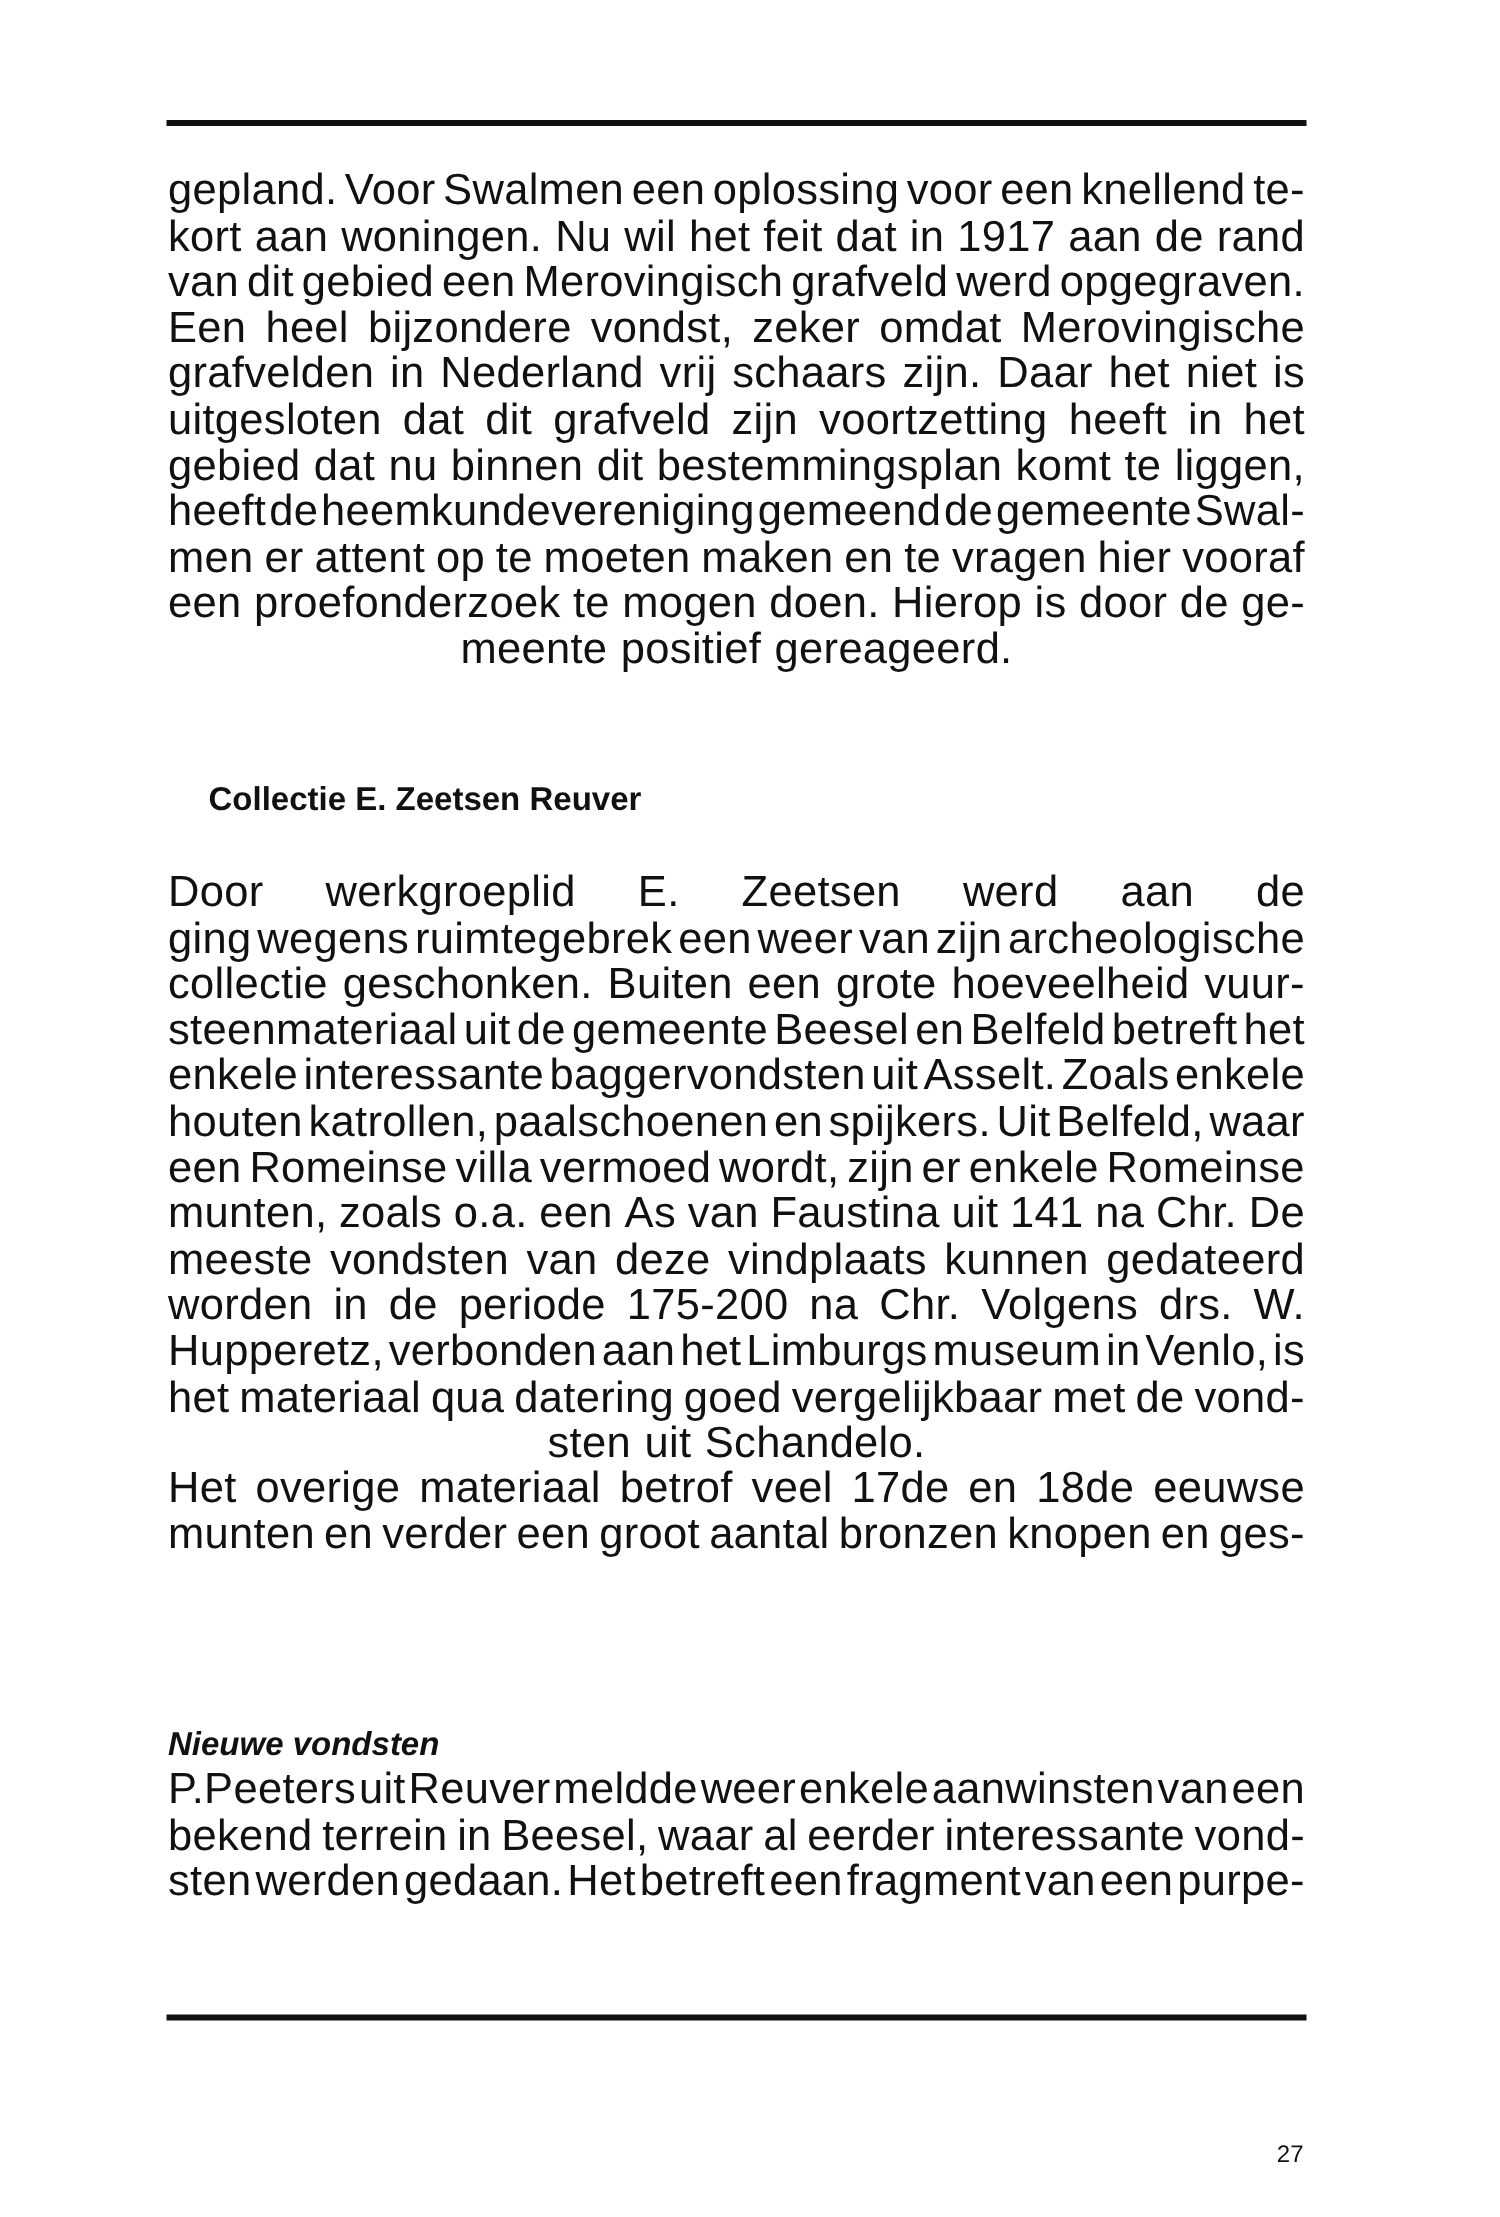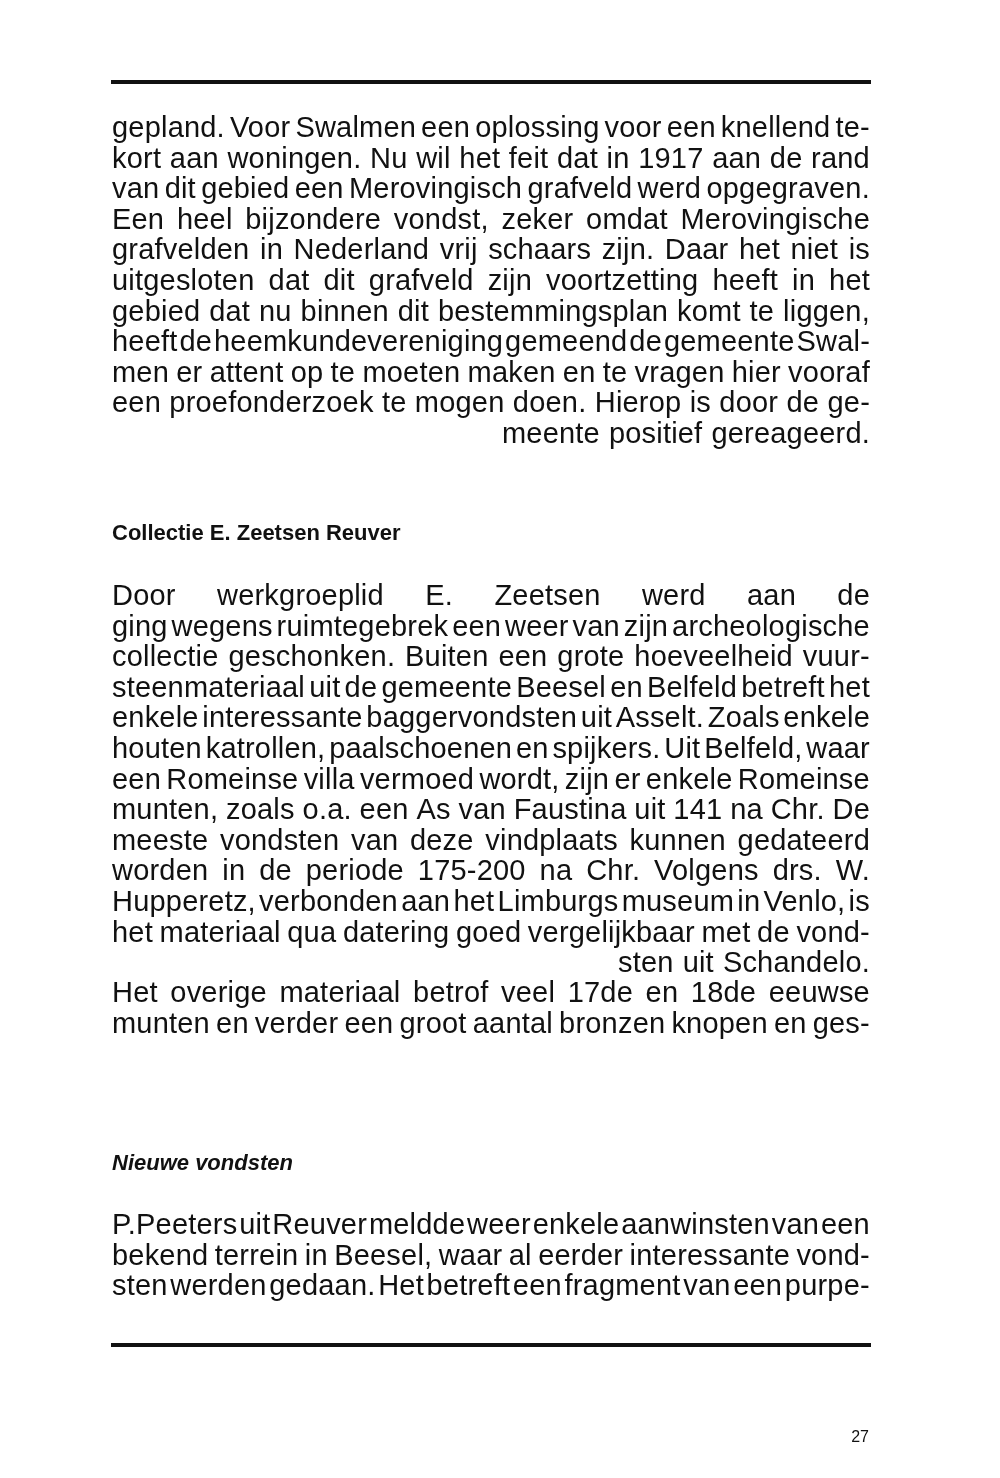--- a/index.html
+++ b/index.html
@@ -7,21 +7,21 @@
          font-family: "Liberation Sans", "DejaVu Sans", sans-serif; color: #111; }
   .rule { position: absolute; left: 111px; width: 760px; height: 4px; background: #111; }
   #rule-top { top: 80px; }
   #rule-bottom { top: 1343px; }
   .block { position: absolute; left: 112px; width: 758px; font-size: 29px; letter-spacing: 0.2px; }
   .line { display: block; height: 30.6px; line-height: 30.6px; text-align: justify; text-align-last: justify; white-space: nowrap; }
   .line.last { text-align-last: left; }
   .line span { display: inline; }
   .heading { position: absolute; left: 112px; font-size: 22px; font-weight: bold; line-height: 30px; }
   .justify-line { display: flex; justify-content: space-between; }
-  .justify-line.last { justify-content: flex-end; gap: 9px; }
+  .justify-line.last { justify-content: center; gap: 9px; }
   .pnum { position: absolute; right: 131px; top: 1422px; font-size: 16px; line-height: 30px; }
 </style>
 </head>
 <body>
 
 <div id="rule-top" class="rule"></div>
 
 <div class="block" style="top:112px;">
     <div class="line justify-line">
       <span>gepland.</span>
@@ -137,21 +137,21 @@
       <span>de</span>
       <span>ge-</span>
     </div>
     <div class="line justify-line last">
       <span>meente</span>
       <span>positief</span>
       <span>gereageerd.</span>
     </div>
   </div>
 
-<div class="heading" style="top:518px;">Collectie E. Zeetsen Reuver</div>
+<div class="heading" style="top:518px;margin-left:27px;">Collectie E. Zeetsen Reuver</div>
 
 <div class="block" style="top:580px;">
     <div class="line justify-line">
       <span>Door</span>
       <span>werkgroeplid</span>
       <span>E.</span>
       <span>Zeetsen</span>
       <span>werd</span>
       <span>aan</span>
       <span>de</span>
@@ -301,21 +301,21 @@
       <span>aantal</span>
       <span>bronzen</span>
       <span>knopen</span>
       <span>en</span>
       <span>ges-</span>
     </div>
   </div>
 
 <div class="heading" style="top:1148px;font-style:italic;">Nieuwe vondsten</div>
 
-<div class="block" style="top:1209px;">
+<div class="block" style="top:1178px;">
     <div class="line justify-line">
       <span>P.Peeters</span>
       <span>uit</span>
       <span>Reuver</span>
       <span>meldde</span>
       <span>weer</span>
       <span>enkele</span>
       <span>aanwinsten</span>
       <span>van</span>
       <span>een</span>

